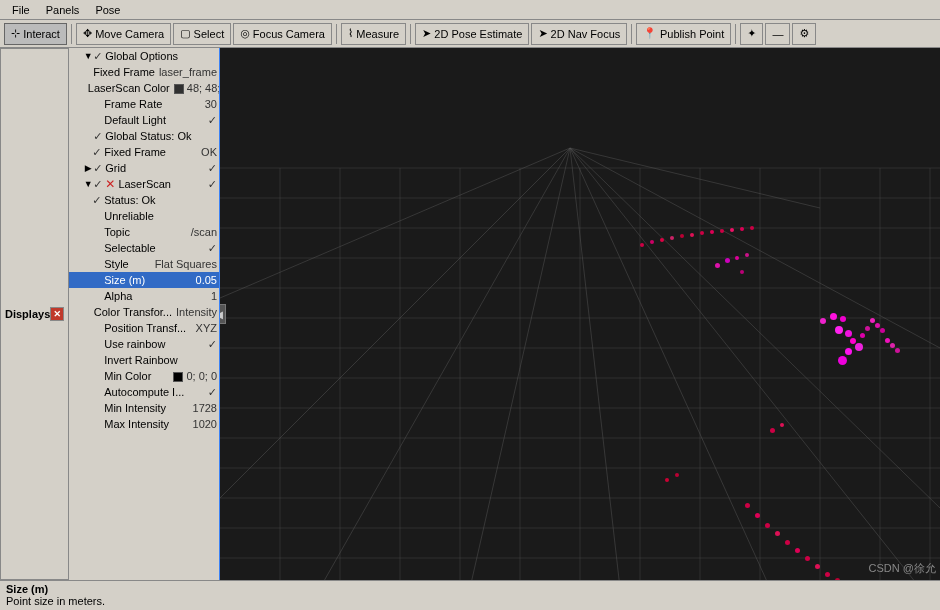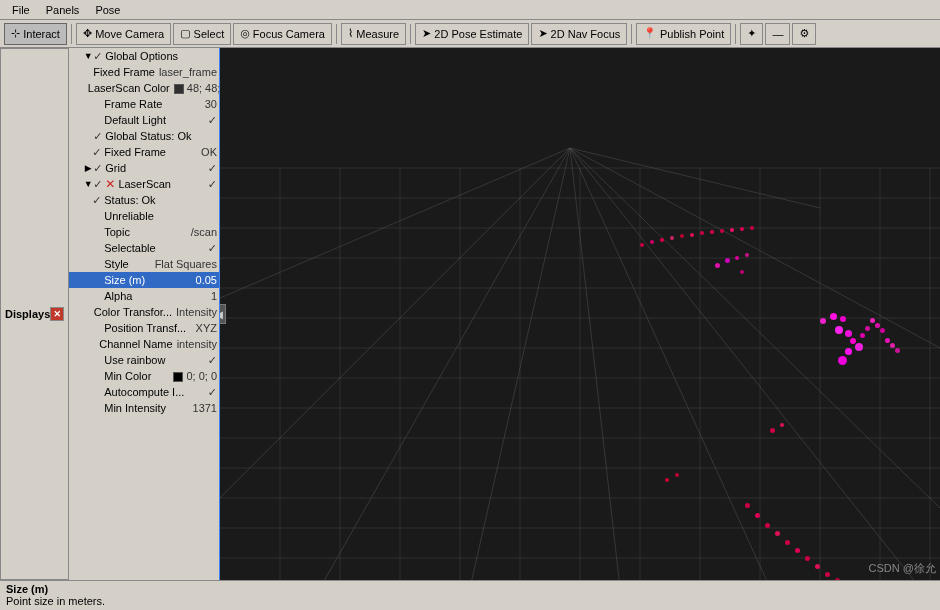--- a/index.html
+++ b/index.html
@@ -323,46 +323,51 @@
         </div>
         <div class="tree-row indent2">
           <span class="expand-icon">&nbsp;</span>
           <span class="check-icon">&nbsp;</span>
           <span class="label">Position Transf...</span>
           <span class="val">XYZ</span>
         </div>
         <div class="tree-row indent2">
           <span class="expand-icon">&nbsp;</span>
           <span class="check-icon">&nbsp;</span>
-          <span class="label">Channel Name</span>
-          <span class="val">intensity</span>
-        </div>
-        <div class="tree-row indent2">
-          <span class="expand-icon">&nbsp;</span>
-          <span class="check-icon">&nbsp;</span>
           <span class="label">Use rainbow</span>
           <span class="val">✓</span>
         </div>
         <div class="tree-row indent2">
           <span class="expand-icon">&nbsp;</span>
           <span class="check-icon">&nbsp;</span>
+          <span class="label">Invert Rainbow</span>
+        </div>
+        <div class="tree-row indent2">
+          <span class="expand-icon">&nbsp;</span>
+          <span class="check-icon">&nbsp;</span>
           <span class="label">Min Color</span>
           <span class="val"><span class="color-box" style="background:#000000"></span>0; 0; 0</span>
         </div>
         <div class="tree-row indent2">
           <span class="expand-icon">&nbsp;</span>
           <span class="check-icon">&nbsp;</span>
           <span class="label">Autocompute I...</span>
           <span class="val">✓</span>
         </div>
         <div class="tree-row indent2">
           <span class="expand-icon">&nbsp;</span>
           <span class="check-icon">&nbsp;</span>
           <span class="label">Min Intensity</span>
-          <span class="val">1371</span>
+          <span class="val">1728</span>
+        </div>
+        <div class="tree-row indent2">
+          <span class="expand-icon">&nbsp;</span>
+          <span class="check-icon">&nbsp;</span>
+          <span class="label">Max Intensity</span>
+          <span class="val">1020</span>
         </div>
       </div>
   </div>
 
   <div id="viewport">
     <div class="collapse-arrow">◀</div>
     <svg class="grid-canvas" xmlns="http://www.w3.org/2000/svg">
 
       <line x1="0" y1="420" x2="720" y2="420" stroke="#444" stroke-width="0.5"></line>
       <line x1="0" y1="390" x2="720" y2="390" stroke="#444" stroke-width="0.5"></line>

